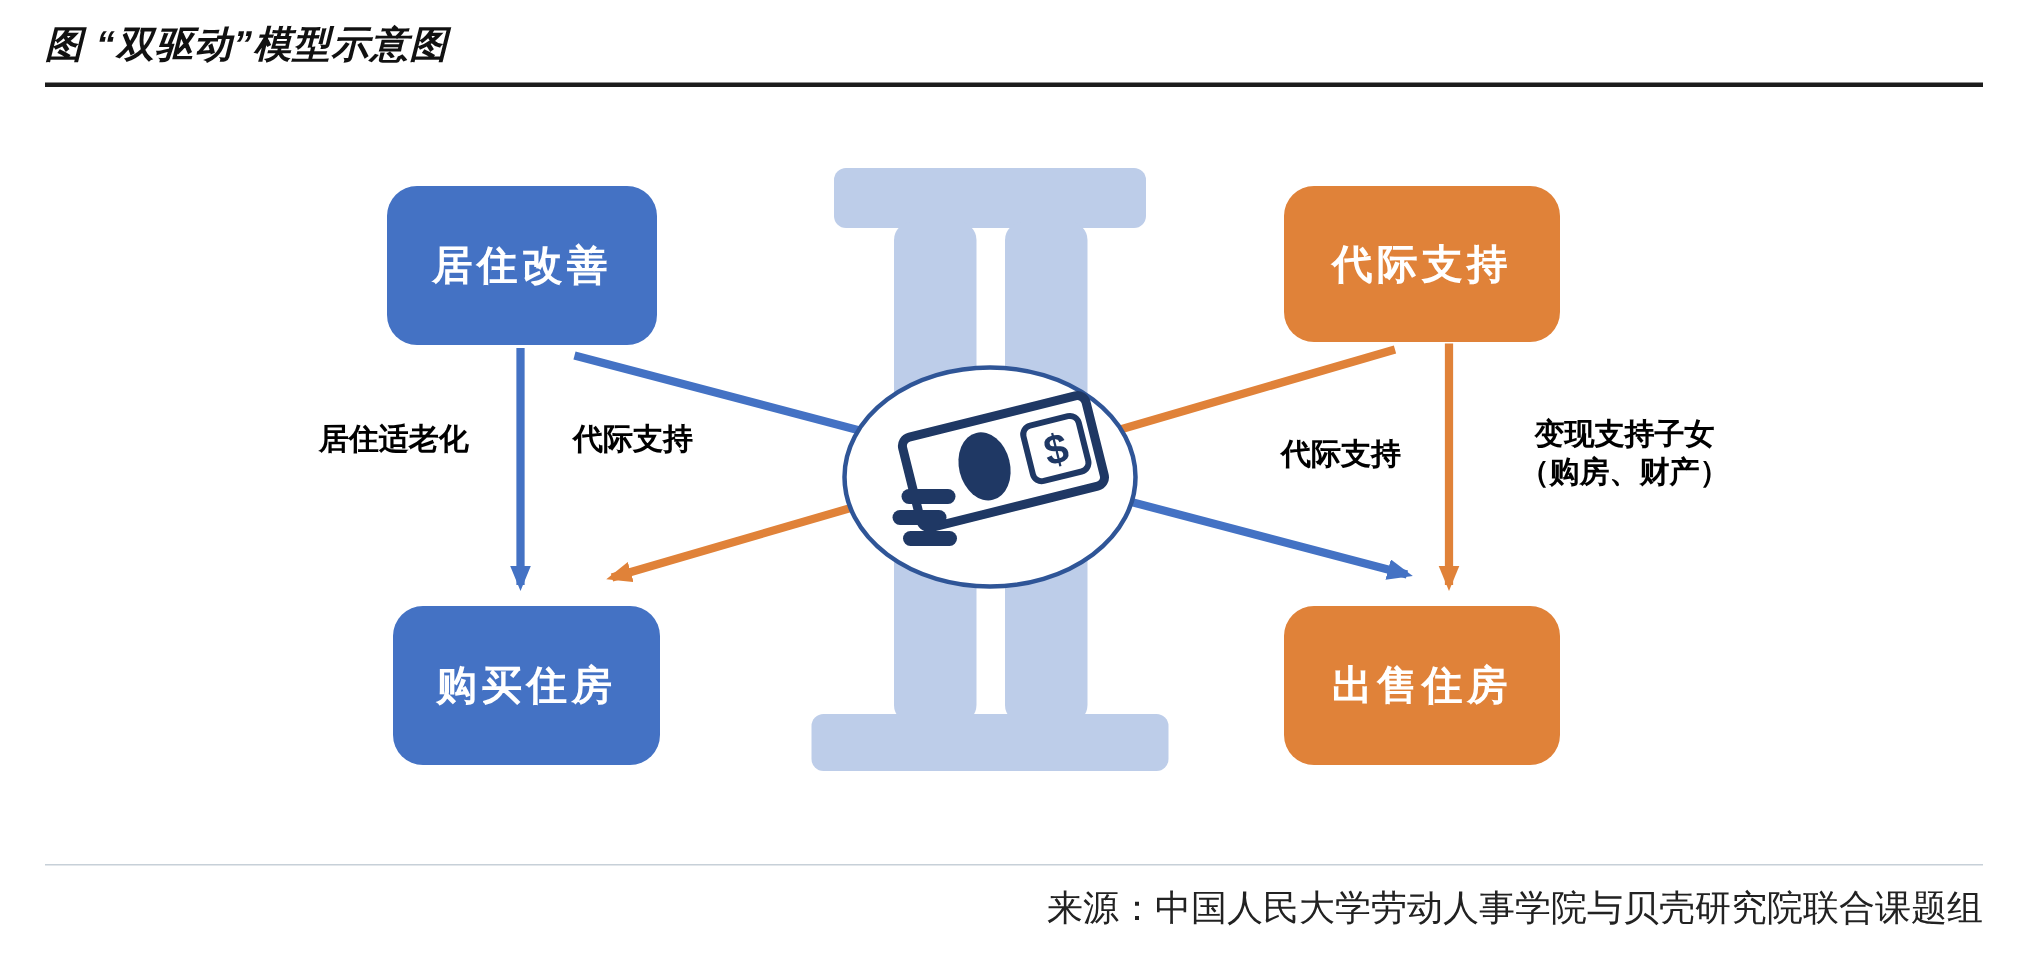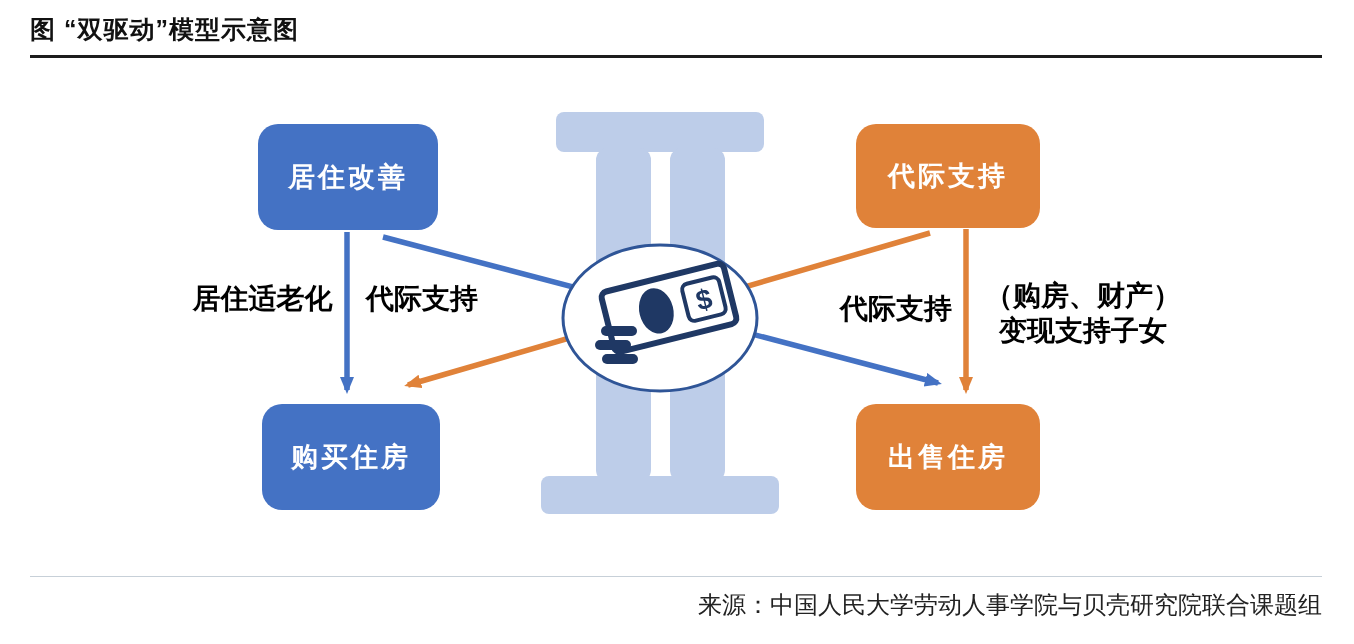--- a/index.html
+++ b/index.html
@@ -16,20 +16,21 @@
 
   .fig-title {
     position: absolute;
     left: 30px;
     top: 13px;
     font-size: 25px;
     font-weight: bold;
     color: #111111;
     letter-spacing: 1px;
     white-space: nowrap;
+    font-style: italic;
   }
   .title-rule {
     position: absolute;
     left: 30px;
     top: 55px;
     width: 1292px;
     height: 3px;
     background: #1c1c1c;
   }
 
@@ -55,21 +56,21 @@
   .node.blue   { background: #4472C4; }
   .node.orange { background: #E08239; }
 
   .node-tl { left: 258px; top: 124px; width: 180px; height: 106px; }
   .node-tr { left: 856px; top: 124px; width: 184px; height: 104px; }
   .node-bl { left: 262px; top: 404px; width: 178px; height: 106px; }
   .node-br { left: 856px; top: 404px; width: 184px; height: 106px; }
 
   .edge-label {
     position: absolute;
-    font-size: 28px;
+    font-size: 20px;
     font-weight: bold;
     color: #000000;
     text-align: center;
     line-height: 1.25;
     white-space: nowrap;
   }
   .lbl-aging    { left: 190px; top: 281px; width: 145px; }
   .lbl-tradeup  { left: 348px; top: 281px; width: 148px; }
   .lbl-near     { left: 840px; top: 291px; width: 108px; }
   .lbl-cashout  { left: 983px; top: 278px; width: 200px; }
@@ -148,20 +149,20 @@
     <span>出售住房</span>
   </div>
   <div class="node blue node-bl">
     <span>购买住房</span>
   </div>
 
   <div class="edge-label lbl-aging">居住适老化</div>
   <div class="edge-label lbl-tradeup">代际支持</div>
   <div class="edge-label lbl-near">代际支持</div>
   <div class="edge-label lbl-cashout">
+    <div>变现支持子女</div>
     <div>（购房、财产）</div>
-    <div>变现支持子女</div>
   </div>
 
   <div class="footer-rule"></div>
   <div class="source">来源：中国人民大学劳动人事学院与贝壳研究院联合课题组</div>
 
 </div>
 
 </body></html>

